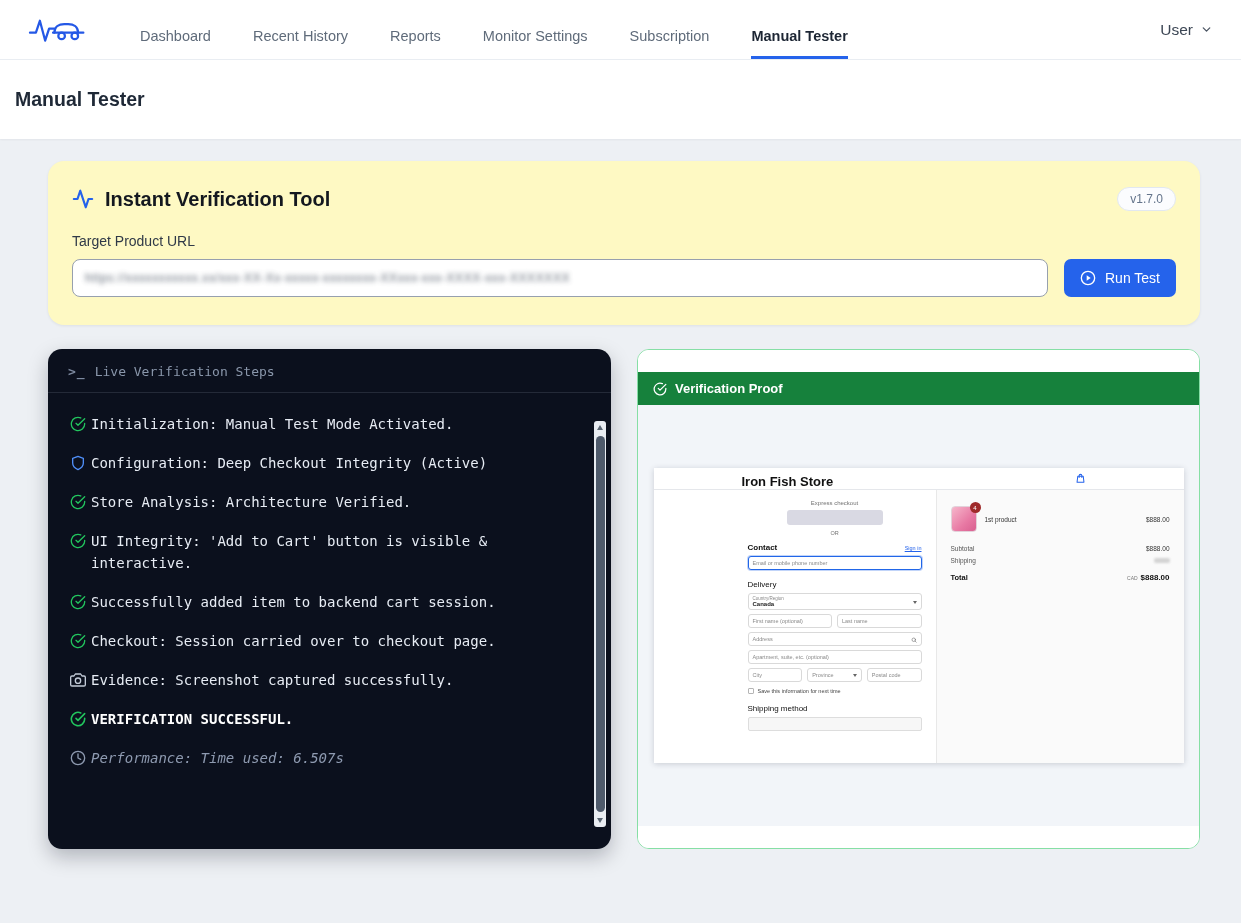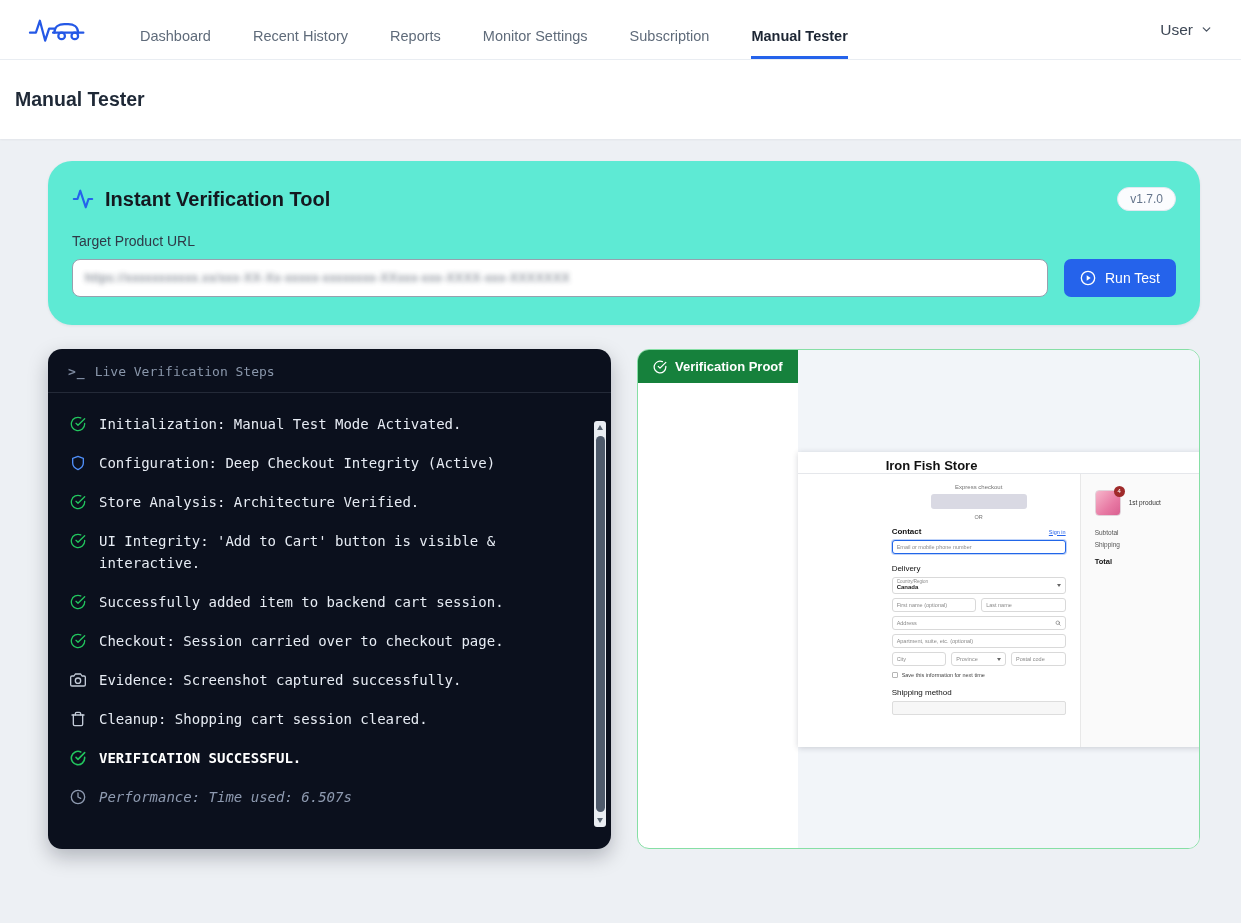--- a/index.html
+++ b/index.html
@@ -33,21 +33,21 @@
   .page-head {
     background:#fff; padding:28px 0 28px 15px;
     box-shadow:0 1px 2px rgba(16,24,40,.05);
   }
   .page-head h1 { font-size:19.5px; color:#1f2937; font-weight:700; }
 
   
   .content { width:1152px; margin-left:48px; padding-top:22px; }
 
   .tool-card {
-    background:#5eead4; border-radius:24px; padding:26px 24px 28px;
+    background:#fef9c3; border-radius:16px; padding:26px 24px 28px;
     box-shadow:0 1px 3px rgba(16,24,40,.07);
   }
   .tool-head { display:flex; align-items:center; }
   .tool-title { font-size:20px; font-weight:700; color:#14181f; margin-left:11px; }
   .version-badge {
     margin-left:auto; font-size:12px; color:#64748b; background:#fbfcfe;
     border:1px solid #e2e8f0; border-radius:999px; padding:4px 12px;
   }
   .url-label { margin-top:22px; font-size:14px; color:#2f3947; }
   .url-row { margin-top:10px; display:flex; gap:16px; }
@@ -79,21 +79,21 @@
     display:flex; align-items:center; gap:9px; padding:15px 20px 13px;
     font-family:"DejaVu Sans Mono", monospace; font-size:13px; color:#8a97ab;
     border-bottom:1px solid rgba(148,163,184,.18);
   }
   .term-prompt { color:#7d8aa0; font-weight:700; letter-spacing:1px; }
   .term-body {
     padding:20px 44px 20px 22px;
     font-family:"DejaVu Sans Mono", monospace; font-size:14px;
     display:flex; flex-direction:column; gap:17px;
   }
-  .step { display:flex; gap:13px; align-items:flex-start; line-height:22px; }
+  .step { display:flex; gap:5px; align-items:flex-start; line-height:22px; }
   .step svg { flex:none; margin-top:3px; }
   .step.bold span { font-weight:700; color:#fff; }
   .step.muted { color:#8e9ab0; font-style:italic; }
   .ic-check { color:#22c55e; }
   .ic-shield { color:#4f8ef7; }
   .ic-neutral { color:#c3cbd8; }
   .ic-clock { color:#8e9ab0; }
 
   .term-scroll {
     position:absolute; right:5px; top:72px; bottom:22px; width:12px;
@@ -105,21 +105,21 @@
   .tri-up { width:0; height:0; border-left:3.5px solid transparent; border-right:3.5px solid transparent; border-bottom:5px solid #5b6774; }
   .tri-down { width:0; height:0; border-left:3.5px solid transparent; border-right:3.5px solid transparent; border-top:5px solid #5b6774; }
   .sb-thumb {
     position:absolute; left:1.5px; right:1.5px; top:15px; bottom:15px;
     background:#4e5a6b; border-radius:5px; cursor:grab;
   }
 
   
   .proof {
     width:563px; height:500px; background:#fff; border:1px solid #86dfa5;
-    border-radius:12px; overflow:hidden; display:flex; flex-direction:row;
+    border-radius:12px; overflow:hidden; display:flex; flex-direction:column;
   }
   .proof-pad { height:22px; background:#fff; flex:none; }
   .proof-head {
     height:33px; flex:none; background:#16813c; color:#fff;
     display:flex; align-items:center; gap:8px; padding:0 15px;
     font-size:13px; font-weight:700;
   }
   .proof-body {
     flex:1; background:#f2f5f9; display:flex; align-items:center; justify-content:center;
   }
@@ -291,27 +291,20 @@
             </svg>
           <span>Checkout: Session carried over to checkout page.</span>
         </div>
         <div class="step">
           <svg class="ic-neutral" width="16" height="16" viewBox="0 0 24 24" fill="none" stroke="currentColor" stroke-width="2" stroke-linecap="round" stroke-linejoin="round">
               <path d="M23 19a2 2 0 0 1-2 2H3a2 2 0 0 1-2-2V8a2 2 0 0 1 2-2h3l2-3h8l2 3h3a2 2 0 0 1 2 2z"></path>
               <circle cx="12" cy="13" r="4"></circle>
             </svg>
           <span>Evidence: Screenshot captured successfully.</span>
         </div>
-        <div class="step">
-          <svg class="ic-neutral" width="16" height="16" viewBox="0 0 24 24" fill="none" stroke="currentColor" stroke-width="2" stroke-linecap="round" stroke-linejoin="round">
-              <polyline points="3 6 5 6 21 6"></polyline>
-              <path d="M19 6v14a2 2 0 0 1-2 2H7a2 2 0 0 1-2-2V6m3 0V4a2 2 0 0 1 2-2h4a2 2 0 0 1 2 2v2"></path>
-            </svg>
-          <span>Cleanup: Shopping cart session cleared.</span>
-        </div>
         <div class="step bold">
           <svg class="ic-check" width="16" height="16" viewBox="0 0 24 24" fill="none" stroke="currentColor" stroke-width="2.4" stroke-linecap="round" stroke-linejoin="round">
               <path d="M22 11.1V12a10 10 0 1 1-5.9-9.1"></path>
               <path d="M22 4 12 14l-3-3"></path>
             </svg>
           <span>VERIFICATION SUCCESSFUL.</span>
         </div>
         <div class="step muted">
           <svg class="ic-clock" width="16" height="16" viewBox="0 0 24 24" fill="none" stroke="currentColor" stroke-width="2" stroke-linecap="round" stroke-linejoin="round">
               <circle cx="12" cy="12" r="10"></circle>

